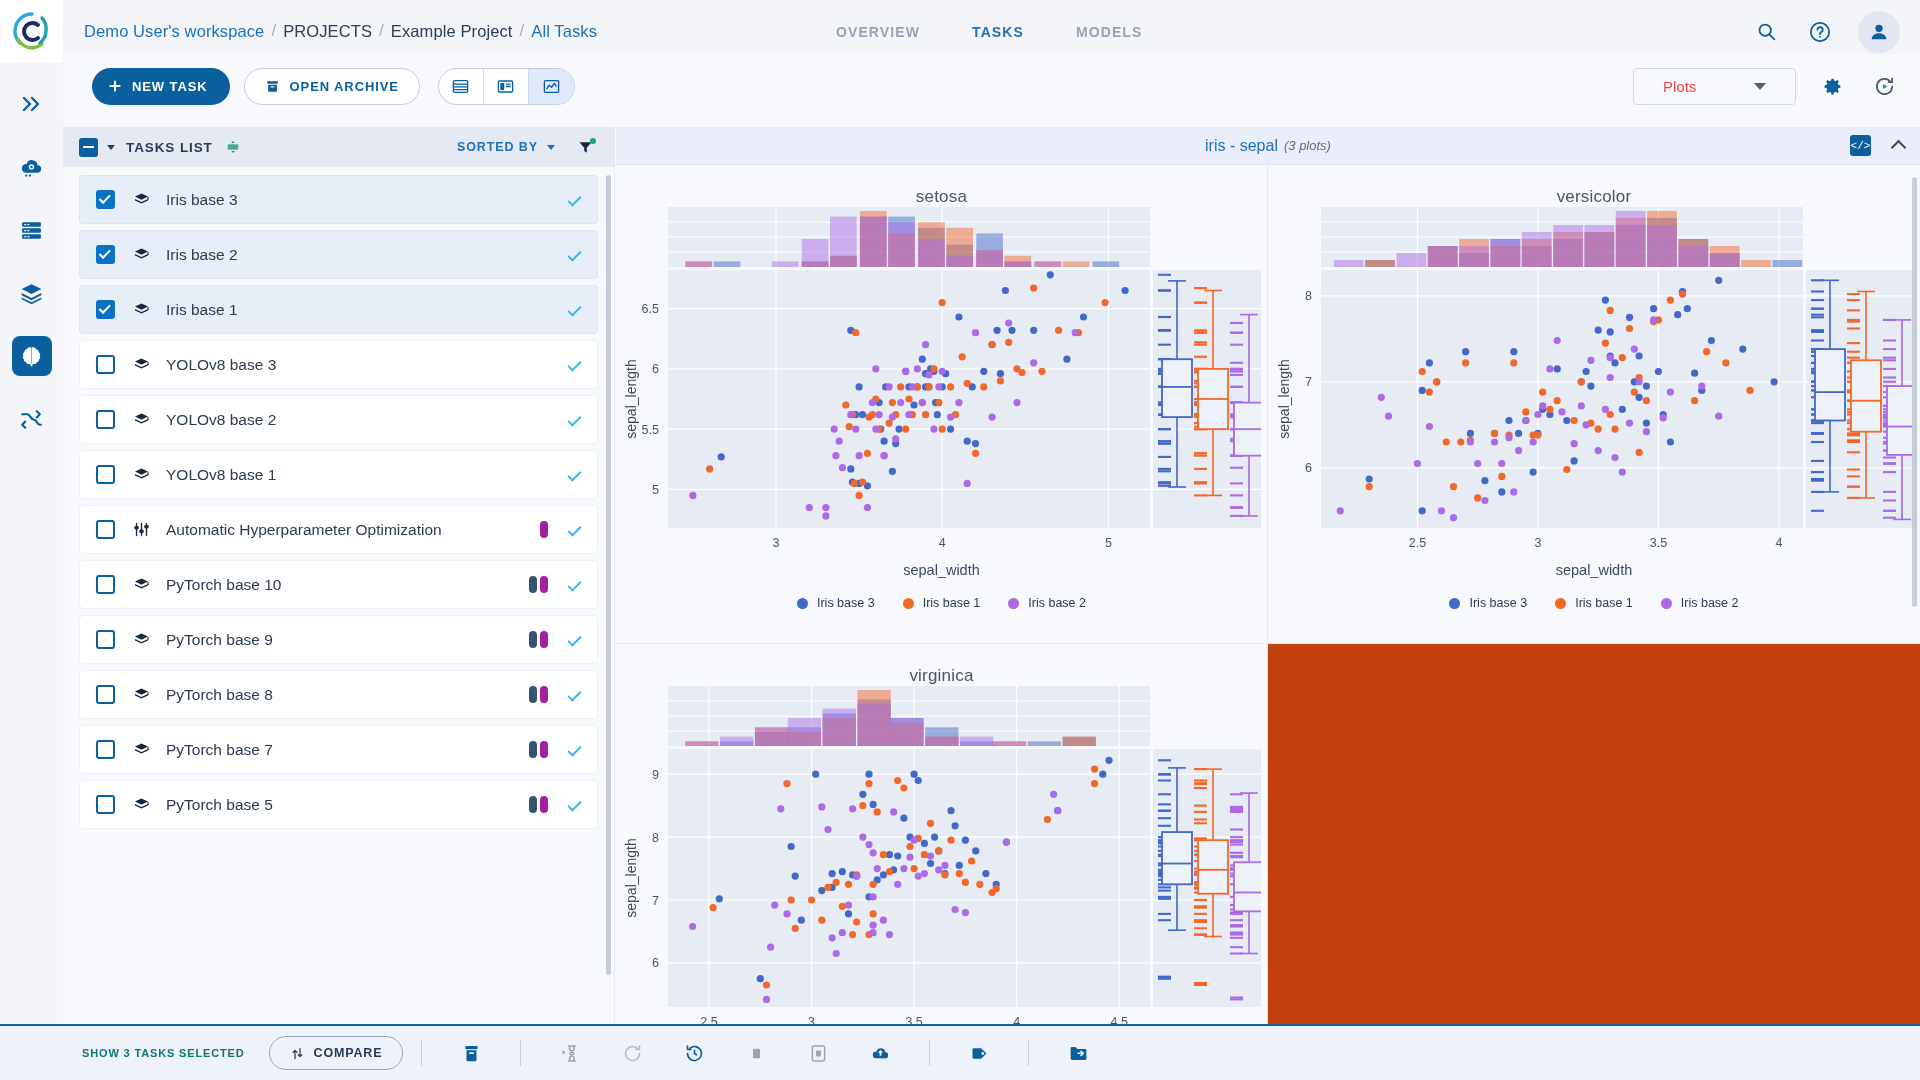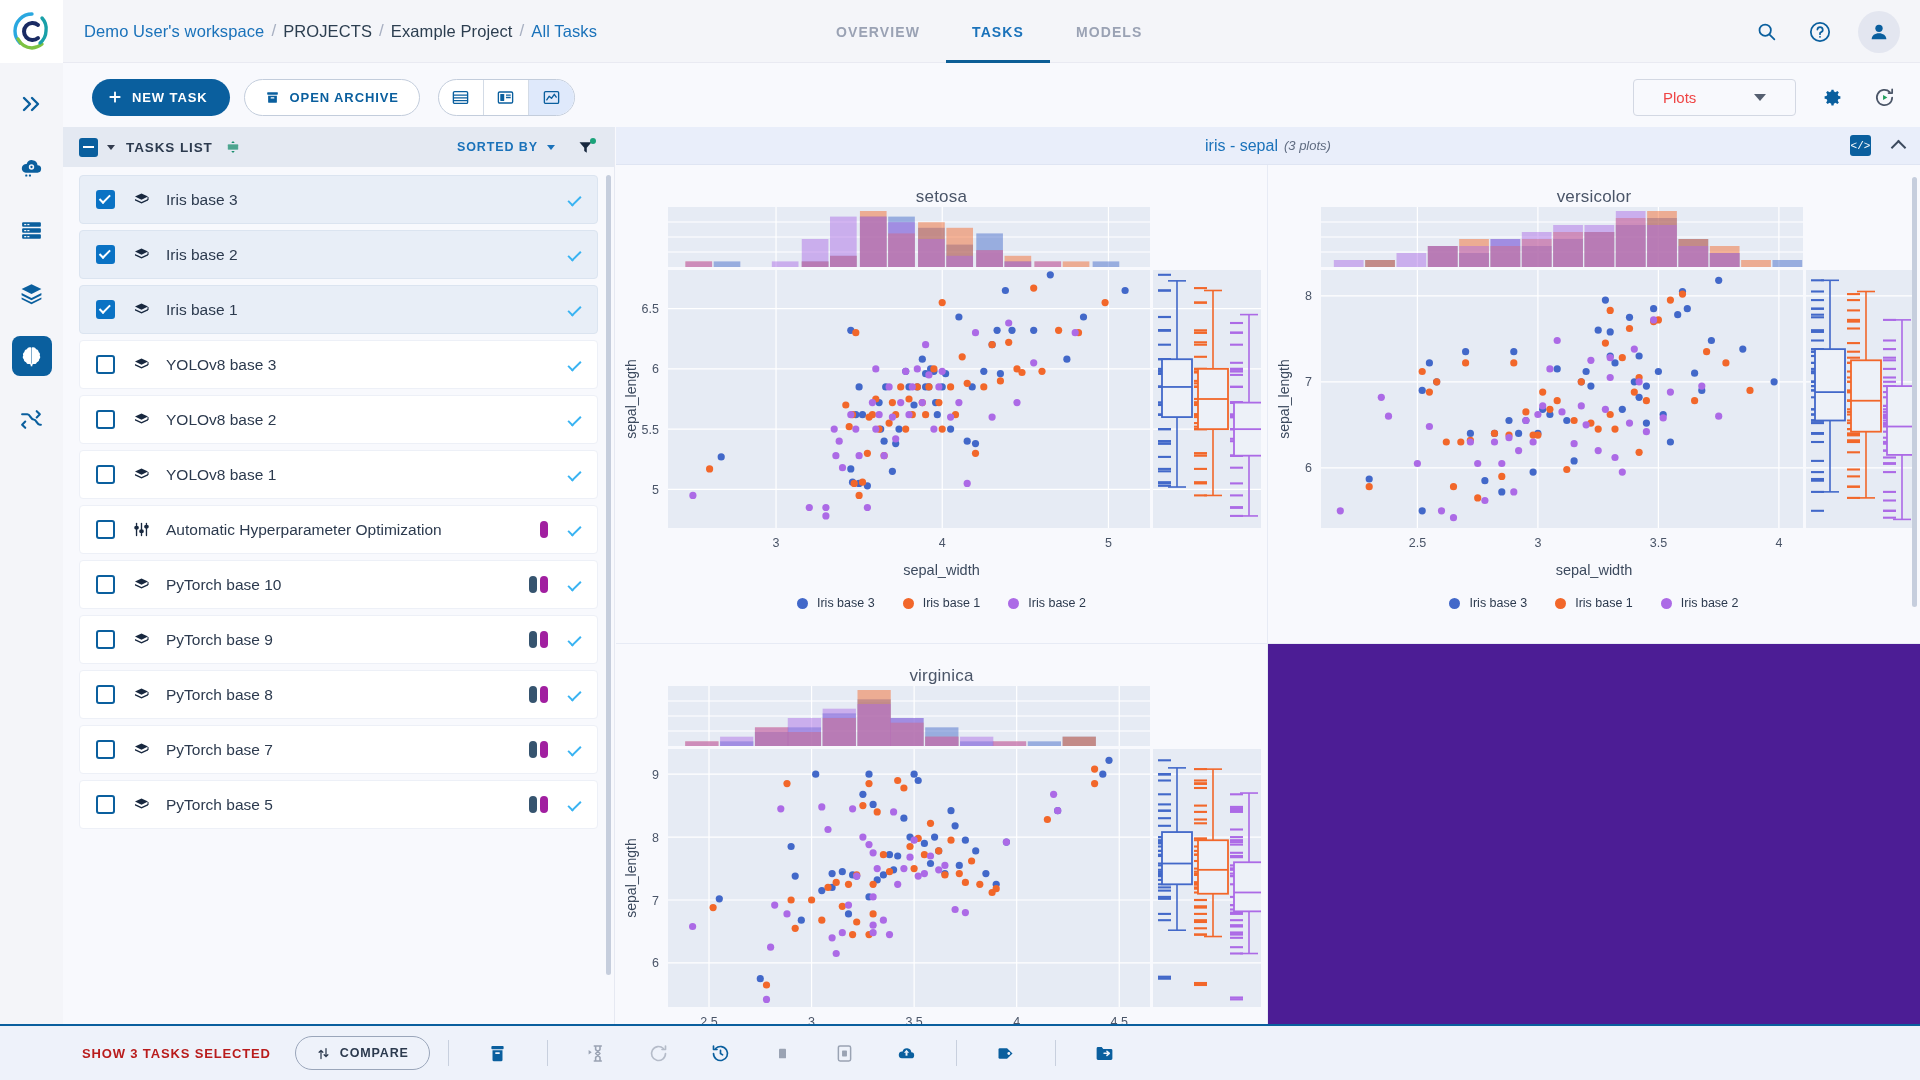--- a/index.html
+++ b/index.html
@@ -49,21 +49,21 @@
 
   .top-right { position: absolute; right: 20px; top: 0; height: 63px; display: flex; align-items: center; gap: 22px; }
   .icon-btn { width: 32px; height: 32px; display: flex; align-items: center; justify-content: center; cursor: pointer; }
   .avatar-btn {
     width: 42px; height: 42px; border-radius: 50%; background: #e3e6f0;
     display: flex; align-items: center; justify-content: center; cursor: pointer;
   }
 
   
   .subbar {
-    position: absolute; top: 65px; left: 63px; width: 1857px; height: 64px;
+    position: absolute; top: 54px; left: 63px; width: 1857px; height: 64px;
     background: #f8f9fd; display: flex; align-items: center;
   }
   .btn-newtask {
     margin-left: 29px; height: 37px; padding: 0 22px 0 16px;
     background: #0a5f9e; color: #fff; border: none; border-radius: 19px;
     font-size: 13px; font-weight: 700; letter-spacing: .9px;
     display: flex; align-items: center; gap: 10px; cursor: pointer;
     font-family: "Liberation Sans", sans-serif;
   }
   .btn-archive {
@@ -142,35 +142,35 @@
   .task-status { margin-left: 20px; display: flex; align-items: center; }
   .status-tick { width: 13px; height: 7px; border-left: 2.2px solid #39b3f2; border-bottom: 2.2px solid #39b3f2; transform: rotate(-45deg); }
   .tl-sbar { position: absolute; right: 3px; top: 8px; width: 5px; height: 800px; background: #c6cedd; border-radius: 3px; }
 
   
   .bottombar {
     position: absolute; left: 0; bottom: 0; width: 1920px; height: 56px;
     background: #eef2fa; border-top: 2px solid #0a5f9e;
     display: flex; align-items: center; padding-left: 82px;
   }
-  .bb-label { font-size: 13px; font-weight: 700; letter-spacing: .85px; color: #b91c1c; cursor: pointer; }
+  .bb-label { font-size: 11px; font-weight: 700; letter-spacing: .85px; color: #0f766e; cursor: pointer; }
   .btn-compare {
     margin-left: 24px; height: 34px; padding: 0 20px;
     border: 1px solid #9aa6ba; border-radius: 17px; background: transparent; color: #2c3a4e;
     font-size: 12.5px; font-weight: 700; letter-spacing: .85px;
     display: flex; align-items: center; gap: 9px; cursor: pointer;
     font-family: Liberation Sans, sans-serif;
   }
   .bb-div { width: 1px; height: 26px; background: #c8d0de; margin: 0 18px; }
   .bb-icon { width: 34px; height: 34px; display: flex; align-items: center; justify-content: center; cursor: pointer; margin: 0 14px; }
 
   
   .plot-area {
     position: absolute; top: 127px; left: 616px; width: 1304px; height: 905px;
-    background: #4c1d95; overflow: hidden;
+    background: #c2410c; overflow: hidden;
   }
   .plot-group-header {
     height: 38px; background: #e9eefa; display: flex; align-items: center; justify-content: center;
     position: relative; border-bottom: 1px solid #dfe5f3;
   }
   .pg-title { font-size: 16px; color: #1a72ba; }
   .pg-count { font-size: 13px; color: #5f6b80; margin-left: 6px; font-style: italic; }
   .pg-right { position: absolute; right: 16px; display: flex; align-items: center; gap: 22px; }
   .code-badge {
     width: 21px; height: 21px; background: #0a5f9e; border-radius: 3px;

